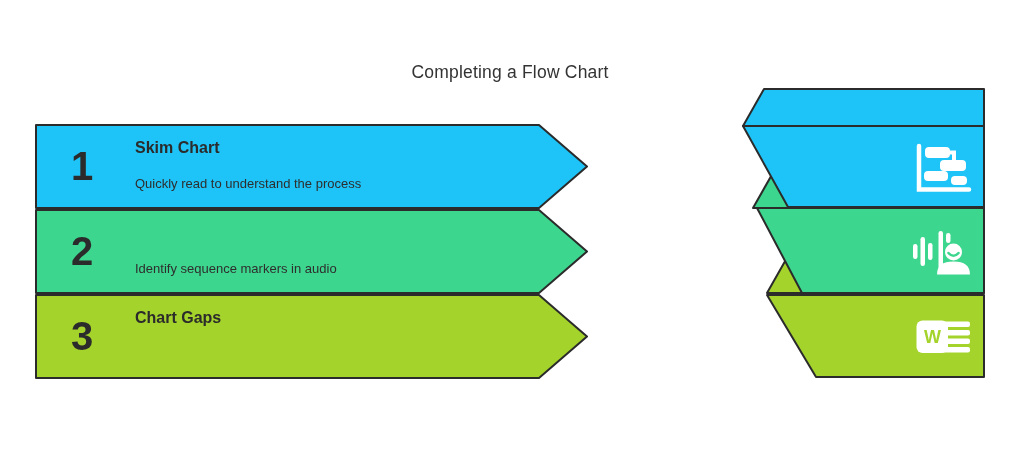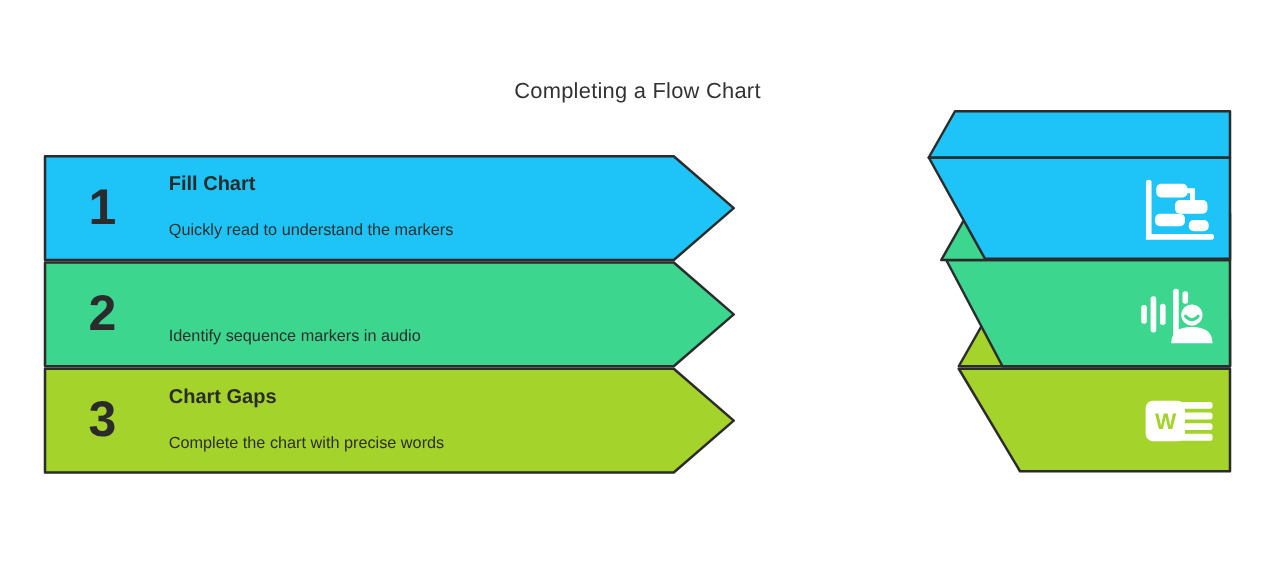--- a/index.html
+++ b/index.html
@@ -72,28 +72,27 @@
       <rect x="941" y="330" width="29" height="5.5" rx="2"></rect>
       <rect x="941" y="338.5" width="29" height="5.5" rx="2"></rect>
       <rect x="941" y="347" width="29" height="5.5" rx="2"></rect>
       <rect x="916.5" y="320.5" width="31.5" height="32.5" rx="6"></rect>
       <text x="932.5" y="343" text-anchor="middle" font-family="Liberation Sans, DejaVu Sans, sans-serif" font-size="18" font-weight="700" fill="#A4D32B">W</text>
     </g>
   </svg>
 
   <div class="step-row row-1">
     <div class="step-num">1</div>
-    <div class="step-title">Fill Chart</div>
-    <div class="step-desc">Quickly read to understand the markers</div>
+    <div class="step-title">Skim Chart</div>
+    <div class="step-desc">Quickly read to understand the process</div>
   </div>
 
   <div class="step-row row-2">
     <div class="step-num">2</div>
     <div class="step-desc">Identify sequence markers in audio</div>
   </div>
 
   <div class="step-row row-3">
     <div class="step-num">3</div>
     <div class="step-title">Chart Gaps</div>
-    <div class="step-desc">Complete the chart with precise words</div>
   </div>
 
 </div>
 
 </body></html>

